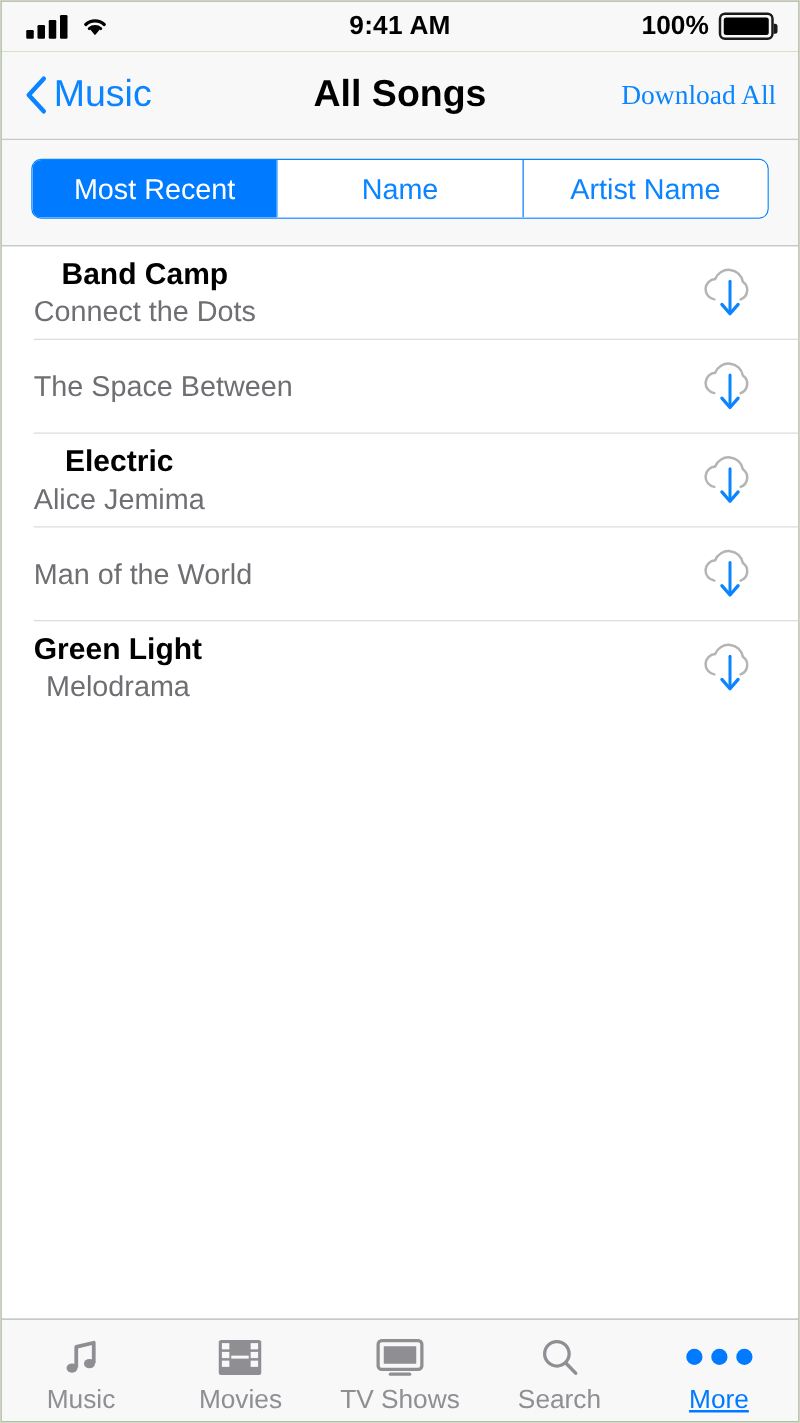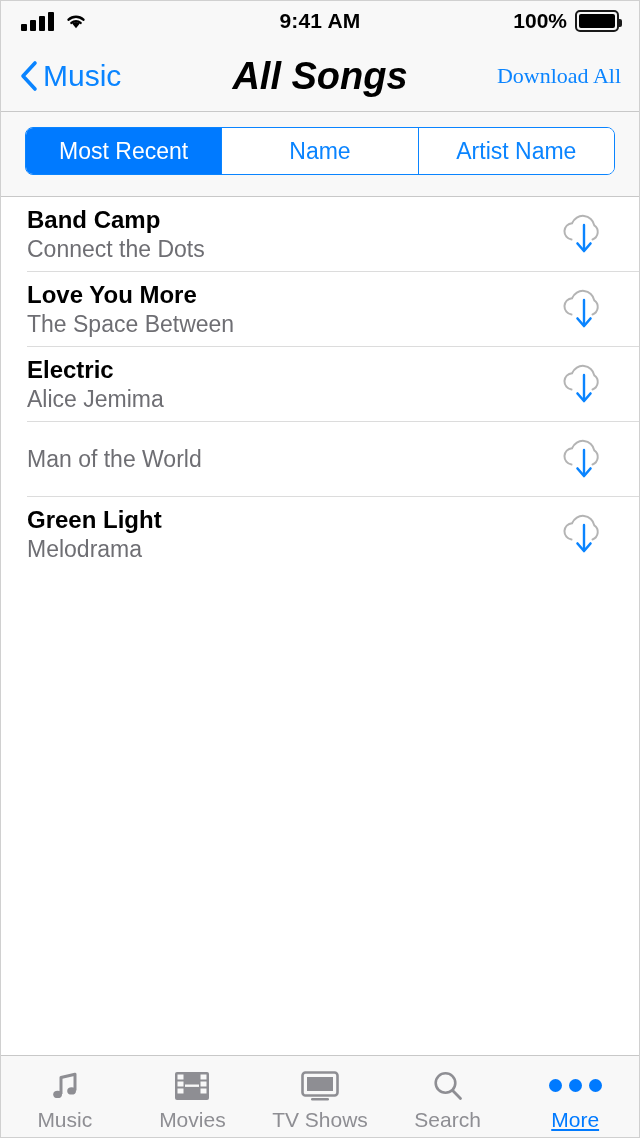--- a/index.html
+++ b/index.html
@@ -70,23 +70,22 @@
   }
   .nav-back {
     display:flex; align-items:center; gap:4px;
     color:#0a84ff; font-size:30px; cursor:pointer;
     position:relative; z-index:2;
   }
   .chev { width:20px; height:32px; display:block; }
   .nav-title {
     position:absolute; left:0; right:0; top:0; bottom:0;
     display:flex; align-items:center; justify-content:center;
-    font-size:38px; font-weight:bold; color:#000;
+    font-size:30px; font-weight:bold; color:#000;
     pointer-events:none;
-    font-style:italic;
   }
   .nav-action {
     margin-left:auto; color:#0a84ff; font-size:22px; cursor:pointer;
     position:relative; z-index:2;font-family:Liberation Serif, serif;
   }
 
   
   .segwrap {
     background:#f8f8f8;
     border-bottom:1px solid #c8c8c8;
@@ -101,21 +100,21 @@
   .seg {
     flex:1; display:flex; align-items:center; justify-content:center;
     font-size:23px; color:#0a84ff; background:#fff;
     border-left:1.5px solid #0a84ff; cursor:pointer;
     white-space:nowrap;
   }
   .seg:first-child { border-left:none; }
   .seg.active { background:#007aff; color:#fff; }
 
   
-  .list { flex:1; background:#fff; overflow:hidden; }
+  .list { flex:1; background:#fff; overflow:hidden;text-align:center; }
   .row {
     height:75px; display:flex; align-items:center;
     padding:0 24px 0 26px; position:relative; cursor:pointer;
   }
   .row:not(:last-child)::after {
     content:""; position:absolute; left:26px; right:0; bottom:0;
     height:1px; background:#dcdcdc;
   }
   .row-text { display:flex; flex-direction:column; gap:2px; min-width:0; }
   .song-title { font-size:24px; font-weight:bold; color:#000; line-height:1.15; }
@@ -206,21 +205,20 @@
         <svg class="cloud-ic" viewBox="0 0 58 52">
           <path d="M16.5 30.5 a8.2 8.2 0 0 1 0.6 -16.3 a11.6 11.6 0 0 1 22.2 2.2 a8 8 0 0 1 -1.8 14.1" stroke="#b4b4b4" stroke-width="2" fill="none" stroke-linecap="round"></path>
           <line x1="29" y1="16" x2="29" y2="41" stroke="#0a84ff" stroke-width="2.4" stroke-linecap="round"></line>
           <path d="M22.5 34.5 L29 42 L35.5 34.5" stroke="#0a84ff" stroke-width="2.6" fill="none" stroke-linecap="round" stroke-linejoin="round"></path>
         </svg>
       </div>
     </div>
 
     <div class="row">
       <div class="row-text">
-        <div class="song-title">Love You More</div>
         <div class="song-sub">The Space Between</div>
       </div>
       <div class="cloud-btn">
         <svg class="cloud-ic" viewBox="0 0 58 52">
           <path d="M16.5 30.5 a8.2 8.2 0 0 1 0.6 -16.3 a11.6 11.6 0 0 1 22.2 2.2 a8 8 0 0 1 -1.8 14.1" stroke="#b4b4b4" stroke-width="2" fill="none" stroke-linecap="round"></path>
           <line x1="29" y1="16" x2="29" y2="41" stroke="#0a84ff" stroke-width="2.4" stroke-linecap="round"></line>
           <path d="M22.5 34.5 L29 42 L35.5 34.5" stroke="#0a84ff" stroke-width="2.6" fill="none" stroke-linecap="round" stroke-linejoin="round"></path>
         </svg>
       </div>
     </div>

